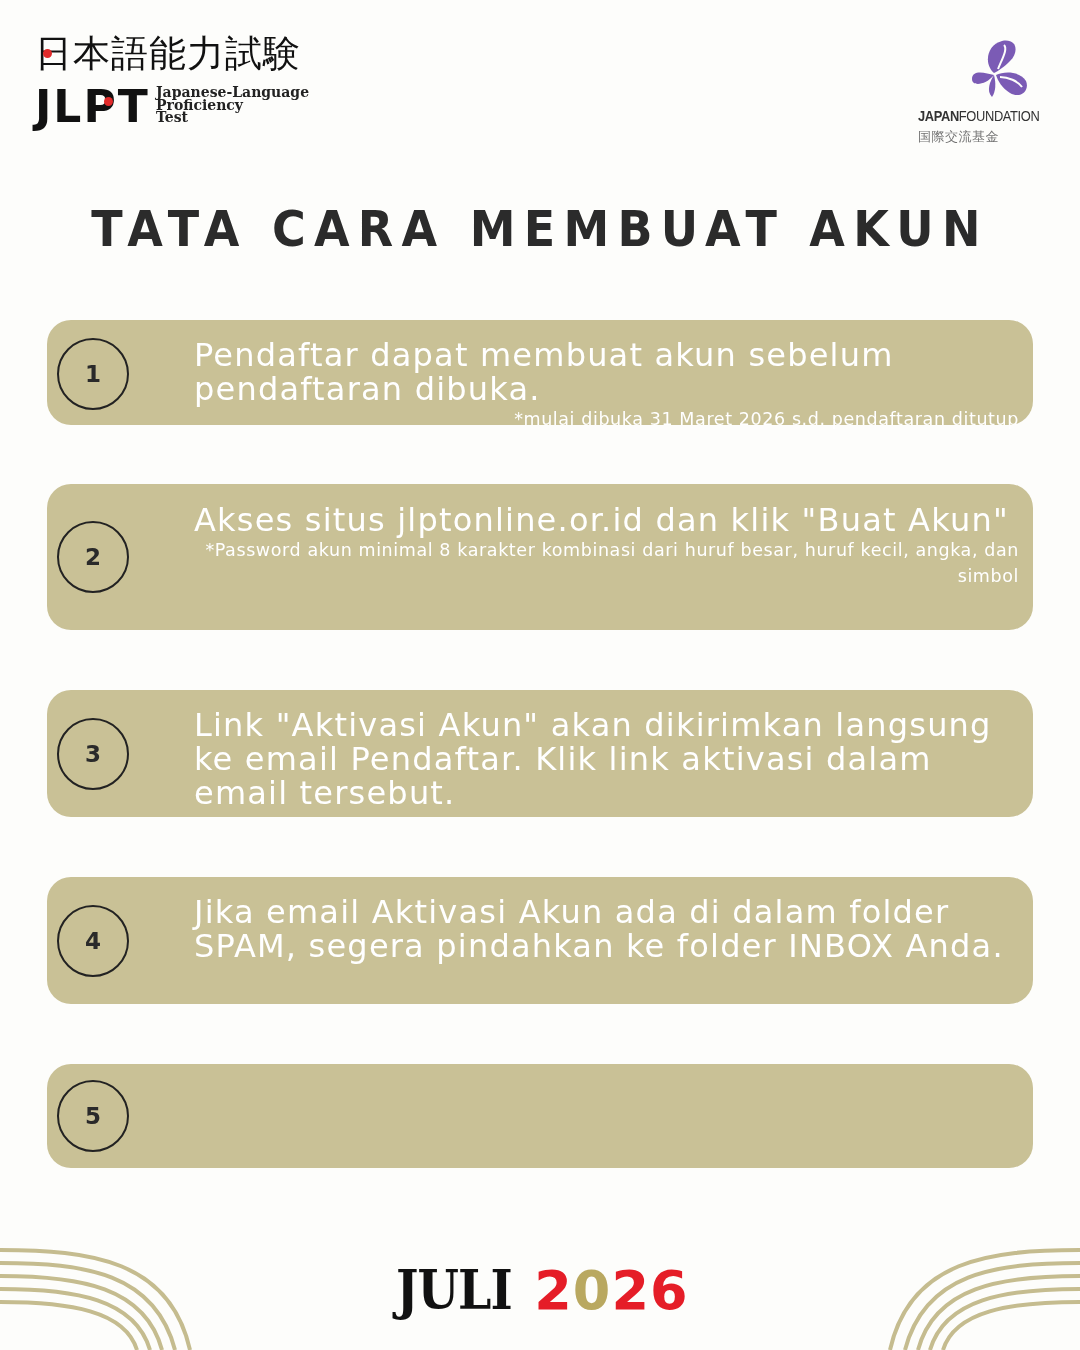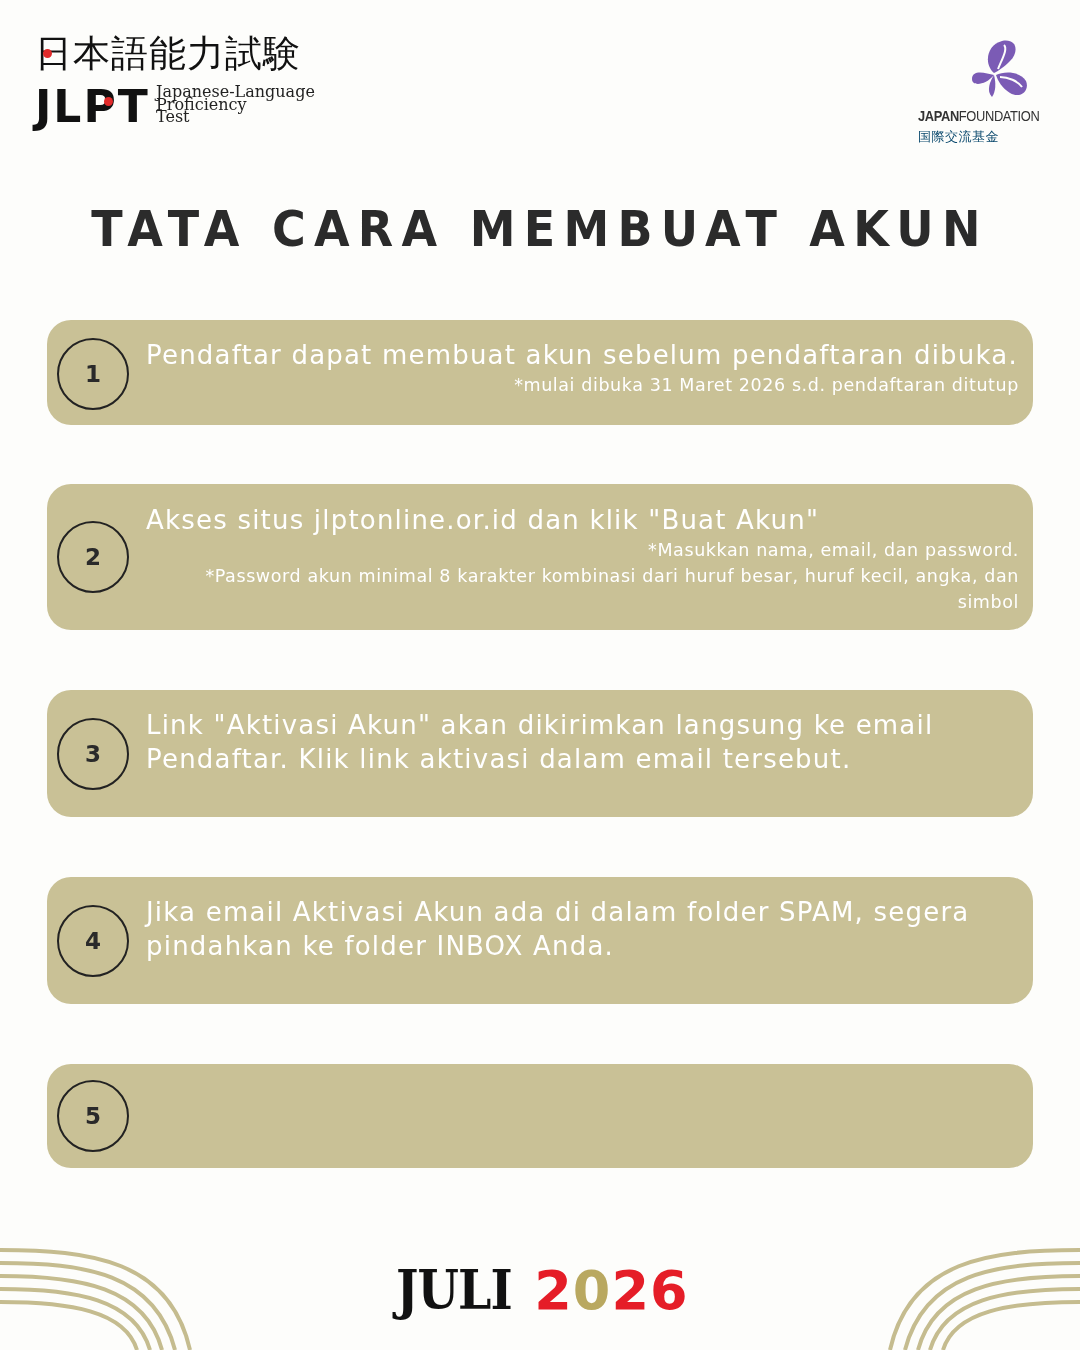--- a/index.html
+++ b/index.html
@@ -3,34 +3,34 @@
   <meta charset="utf-8">
   <style>
     * { margin: 0; padding: 0; box-sizing: border-box; }
     html, body { width: 1080px; height: 1350px; background: #fdfdfb; overflow: hidden; }
     body { position: relative; font-family: "DejaVu Sans", sans-serif; }
 
     .logo-jlpt { position: absolute; left: 30px; top: 30px; width: 300px; height: 110px; }
     .jlpt-kanji { position: absolute; left: 5px; top: 0; font-family: "DejaVu Sans", sans-serif; font-size: 37px; color: #111; letter-spacing: 1px; white-space: nowrap; line-height: 48px; text-align: right; }
     .jlpt-dot { position: absolute; width: 9px; height: 9px; border-radius: 50%; background: #e12a2a; }
     .jlpt-latin { position: absolute; left: 5px; top: 52px; font-family: "DejaVu Sans", sans-serif; font-size: 44px; color: #111; letter-spacing: 2px; line-height: 50px; font-weight: 700; }
-    .jlpt-sub { position: absolute; left: 126px; top: 56px; font-family: "DejaVu Serif", serif; font-size: 16px; color: #222; line-height: 12.5px; }
+    .jlpt-sub { position: absolute; left: 126px; top: 56px; font-family: "DejaVu Serif", serif; font-size: 14px; color: #222; line-height: 12.5px; font-weight: bold; }
 
     .logo-jf { position: absolute; left: 912px; top: 32px; width: 130px; height: 120px; }
     .jf-butterfly { position: absolute; left: 52px; top: 3px; width: 72px; height: 72px; }
     .jf-name { position: absolute; left: 6px; top: 76px; font-family: "Liberation Sans", sans-serif; font-size: 14px; color: #333; white-space: nowrap; letter-spacing: -0.4px; transform: scaleX(0.92); transform-origin: left; }
     .jf-name b { font-weight: bold; }
-    .jf-kanji { position: absolute; left: 6px; top: 96px; font-size: 13px; color: #0c4a6e; letter-spacing: 0.5px; }
+    .jf-kanji { position: absolute; left: 6px; top: 96px; font-size: 13px; color: #737373; letter-spacing: 0.5px; }
 
     .page-title { position: absolute; left: 0; right: 0; top: 200px; text-align: center; font-family: "DejaVu Sans", sans-serif; font-size: 50px; font-weight: bold; letter-spacing: 9px; color: #2b2b2b; transform: scaleX(0.92); }
 
     .card { position: absolute; left: 47px; width: 986px; background: #c9c196; border-radius: 24px; }
     .step-num { position: absolute; left: 10px; width: 72px; height: 72px; border: 2px solid #222; border-radius: 50%; display: flex; align-items: center; justify-content: center; font-family: "DejaVu Sans", sans-serif; font-size: 23px; font-weight: bold; color: #2a2a2a; }
     .card-text { position: absolute; left: 99px; right: 14px; color: #ffffff; }
-    .card-main { font-family: "DejaVu Sans", sans-serif; font-size: 26px; line-height: 34px; letter-spacing: 1.2px; }
+    .card-main { font-family: "DejaVu Sans", sans-serif; font-size: 32px; line-height: 34px; letter-spacing: 1.2px; margin-left: 48px; }
     .card-note { font-family: "DejaVu Sans", sans-serif; font-size: 17.5px; line-height: 26px; letter-spacing: 0.6px; text-align: right; }
 
     .footer-date { position: absolute; left: 0; right: 3px; top: 1258px; text-align: center; white-space: nowrap; }
     .date-month { font-family: "DejaVu Serif", serif; font-weight: bold; font-size: 54px; color: #111; letter-spacing: -1px; transform: scaleX(0.88); display: inline-block; }
     .date-year { font-family: "DejaVu Sans", sans-serif; font-weight: bold; font-size: 54px; color: #e51d27; display: inline-block; letter-spacing: 1px; margin-left: 14px; }
     .date-year .gold { color: #b9a860; }
 
     .arcs { position: absolute; top: 1235px; width: 220px; height: 115px; }
   </style>
 </head>
@@ -68,21 +68,20 @@
   <div class="card-text" style="top:18px;">
     <div class="card-main">Pendaftar dapat membuat akun sebelum pendaftaran dibuka.</div>
     <div class="card-note">*mulai dibuka 31 Maret 2026 s.d. pendaftaran ditutup</div>
   </div>
 </div>
 
 <div class="card" style="top:484px; height:146px;">
   <div class="step-num" style="top:37px;">2</div>
   <div class="card-text" style="top:19px;">
     <div class="card-main">Akses situs jlptonline.or.id dan klik "Buat Akun"</div>
-    <div class="card-note">*Masukkan nama, email, dan password.</div>
     <div class="card-note">*Password akun minimal 8 karakter kombinasi dari huruf besar, huruf kecil, angka, dan simbol</div>
   </div>
 </div>
 
 <div class="card" style="top:690px; height:127px;">
   <div class="step-num" style="top:28px;">3</div>
   <div class="card-text" style="top:18px;">
     <div class="card-main">Link "Aktivasi Akun" akan dikirimkan langsung ke email Pendaftar. Klik link aktivasi dalam email tersebut.</div>
   </div>
 </div>

